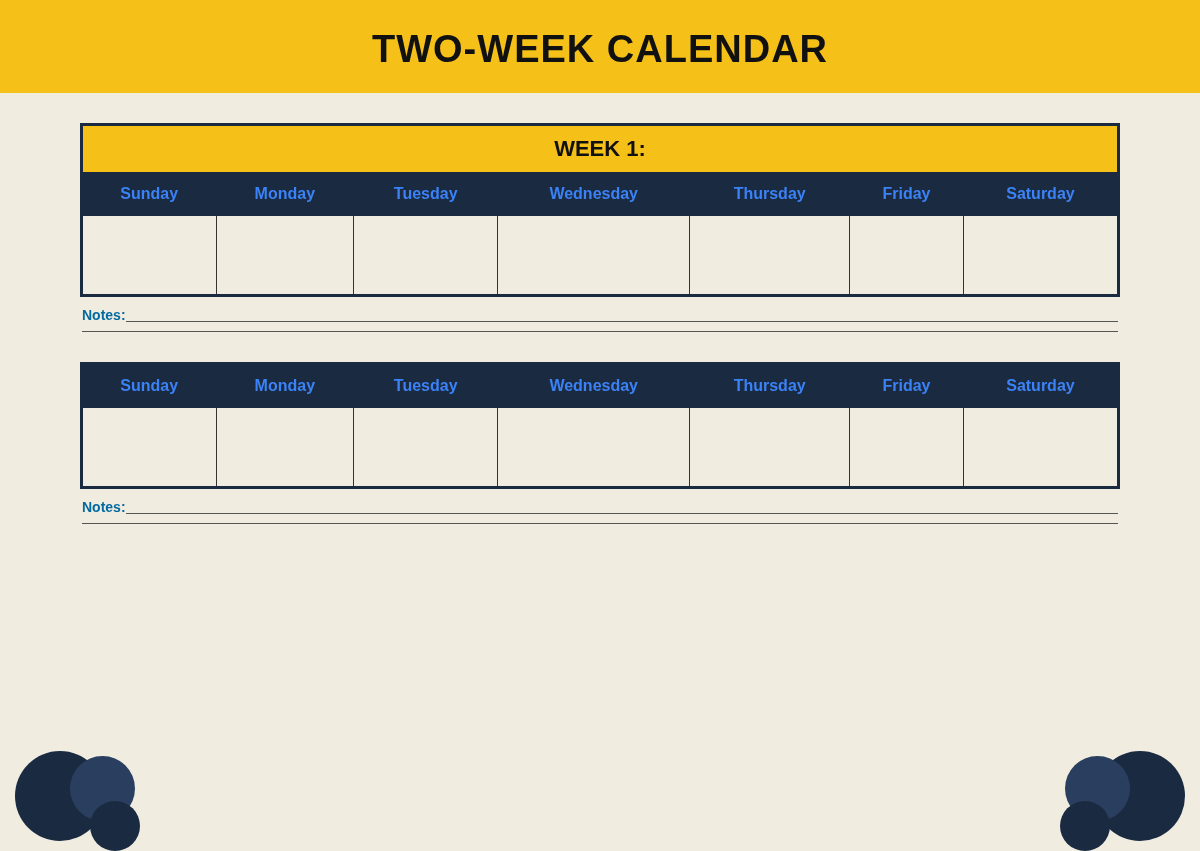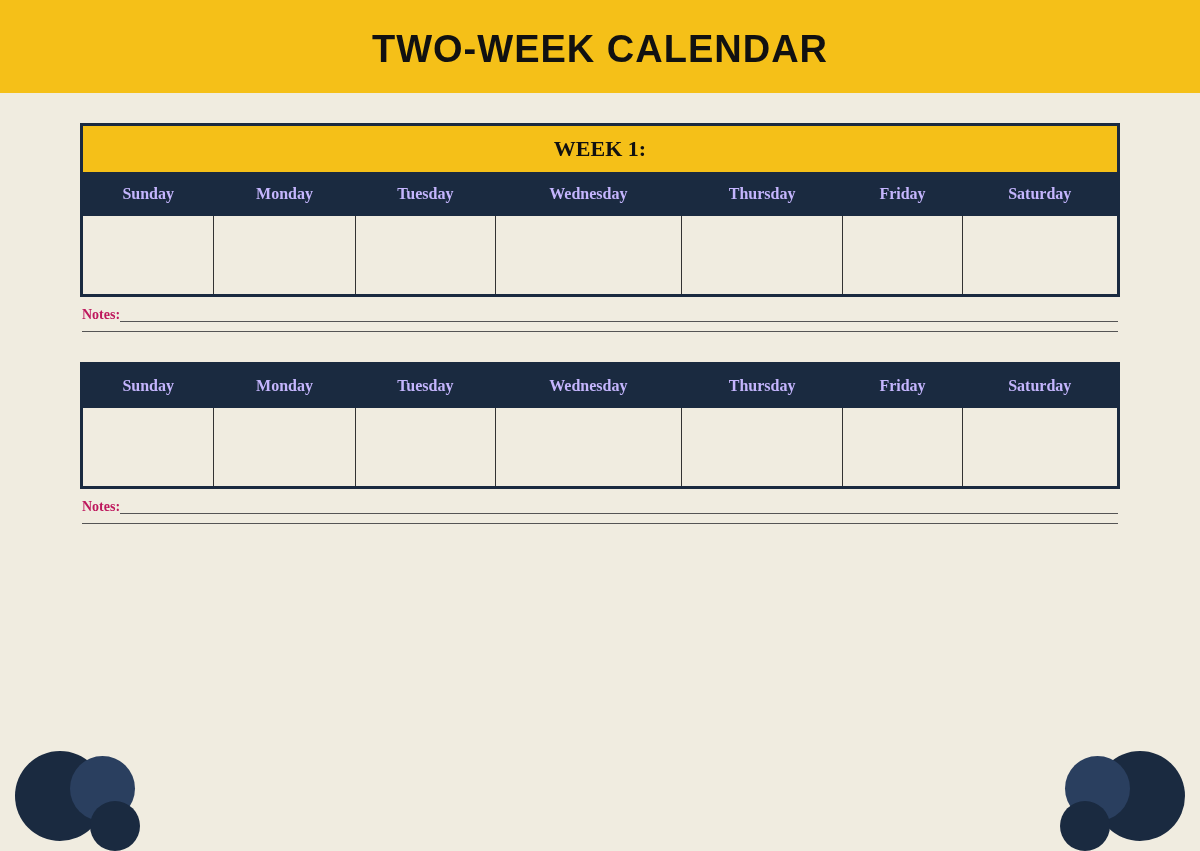--- a/index.html
+++ b/index.html
@@ -31,41 +31,40 @@
       letter-spacing: 1px;
       text-transform: uppercase;
     }
 
     .main-content {
       padding: 30px 80px 20px 80px;
     }
 
     .week-section {
       margin-bottom: 30px;
-      font-family: Liberation Serif, serif;
     }
 
     .week-table {
       width: 100%;
       border-collapse: collapse;
       border: 3px solid #1a2a40;
     }
 
     .week-header-row td {
       background-color: #f5c018;
       text-align: center;
       padding: 10px;
       font-size: 22px;
       font-weight: 900;
       color: #111111;
     }
 
     .days-header-row td {
       background-color: #1a2a40;
-      color: #c4b5fd;
+      color: #3b82f6;
       text-align: center;
       padding: 12px 5px;
       font-size: 16px;
       font-weight: 700;
       border: 1px solid #1a2a40;
     }
 
     .day-cells-row td {
       background-color: #f0ece0;
       height: 80px;
@@ -81,21 +80,21 @@
 
     .notes-line {
       display: flex;
       align-items: center;
       margin-bottom: 8px;
     }
 
     .notes-label {
       font-size: 14px;
       font-weight: 900;
-      color: #be185d;
+      color: #0369a1;
       white-space: nowrap;
     }
 
     .notes-underline {
       flex: 1;
       border-bottom: 1.5px solid #555555;
       height: 14px;
     }
 
     .notes-line2 {

